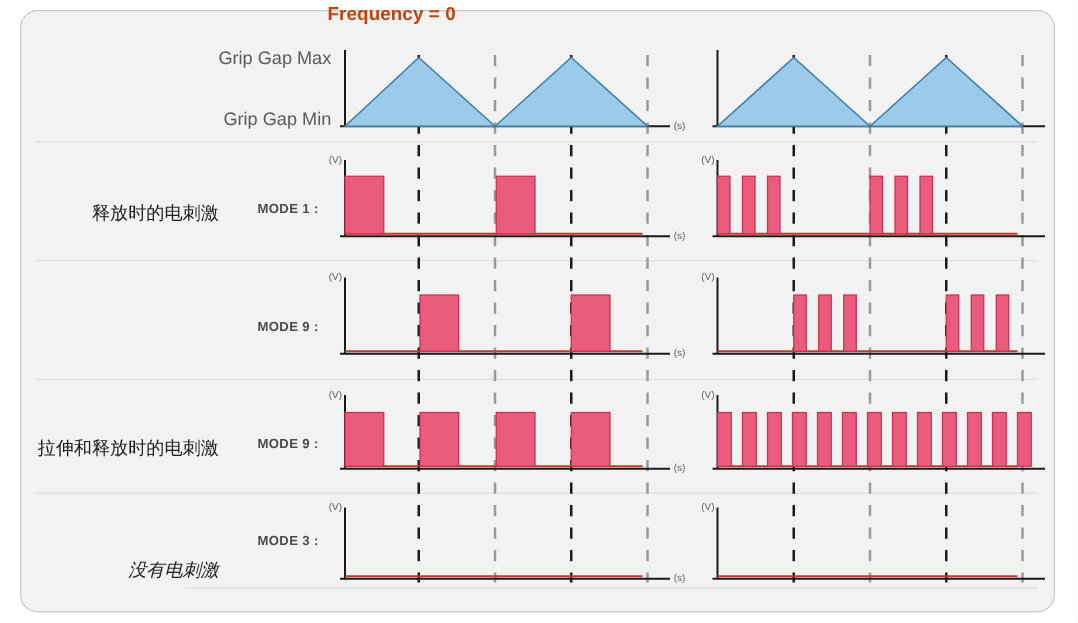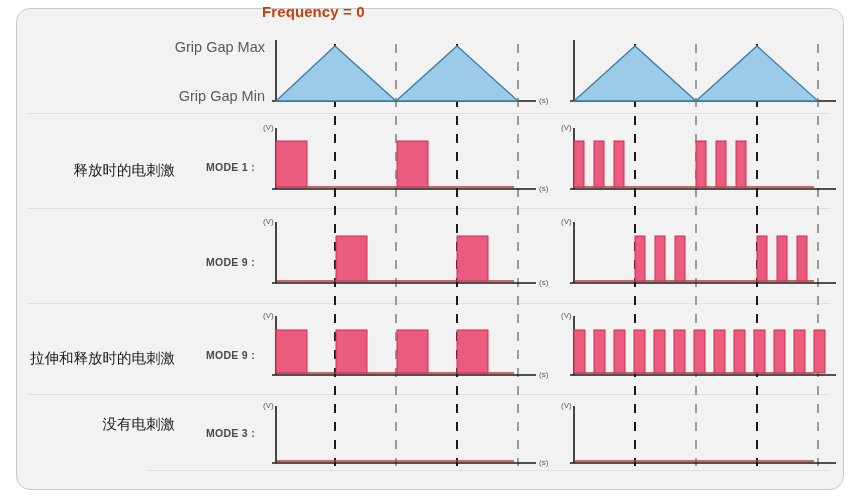--- a/index.html
+++ b/index.html
@@ -69,21 +69,21 @@
   <div class="axis-label" style="left:60px;top:88px;width:205px;">Grip Gap Min</div>
 
   <div class="row-label" style="left:20px;top:146px;width:155px;">释放时的电刺激</div>
   <div class="mode-label" style="left:185px;top:161px;width:70px;">MODE 1 :</div>
 
   <div class="mode-label" style="left:185px;top:256px;width:70px;">MODE 9 :</div>
 
   <div class="row-label" style="left:12px;top:334px;width:163px;">拉伸和释放时的电刺激</div>
   <div class="mode-label" style="left:185px;top:349px;width:70px;">MODE 9 :</div>
 
-  <div class="row-label" style="left:20px;top:400px;width:155px;">没有电刺激</div>
+  <div class="row-label" style="left:20px;top:432px;width:155px;font-style:italic;">没有电刺激</div>
   <div class="mode-label" style="left:185px;top:427px;width:70px;">MODE 3 :</div>
 
   <div class="plot" style="left:0;top:0;width:862px;height:498px;">
     <svg width="862" height="498" xmlns="http://www.w3.org/2000/svg">
       <g id="svg-plots">
           <line x1="335" y1="44" x2="335" y2="466" stroke="#1a1a1a" stroke-width="2" stroke-dasharray="9 9" stroke-linecap="butt"></line>
           <line x1="457" y1="44" x2="457" y2="466" stroke="#1a1a1a" stroke-width="2" stroke-dasharray="9 9" stroke-linecap="butt"></line>
           <line x1="396" y1="44" x2="396" y2="466" stroke="#9a9a9a" stroke-width="2" stroke-dasharray="9 9" stroke-linecap="butt"></line>
           <line x1="518" y1="44" x2="518" y2="466" stroke="#9a9a9a" stroke-width="2" stroke-dasharray="9 9" stroke-linecap="butt"></line>
           <line x1="276" y1="40" x2="276" y2="101" stroke="#1a1a1a" stroke-width="1.6"></line>

